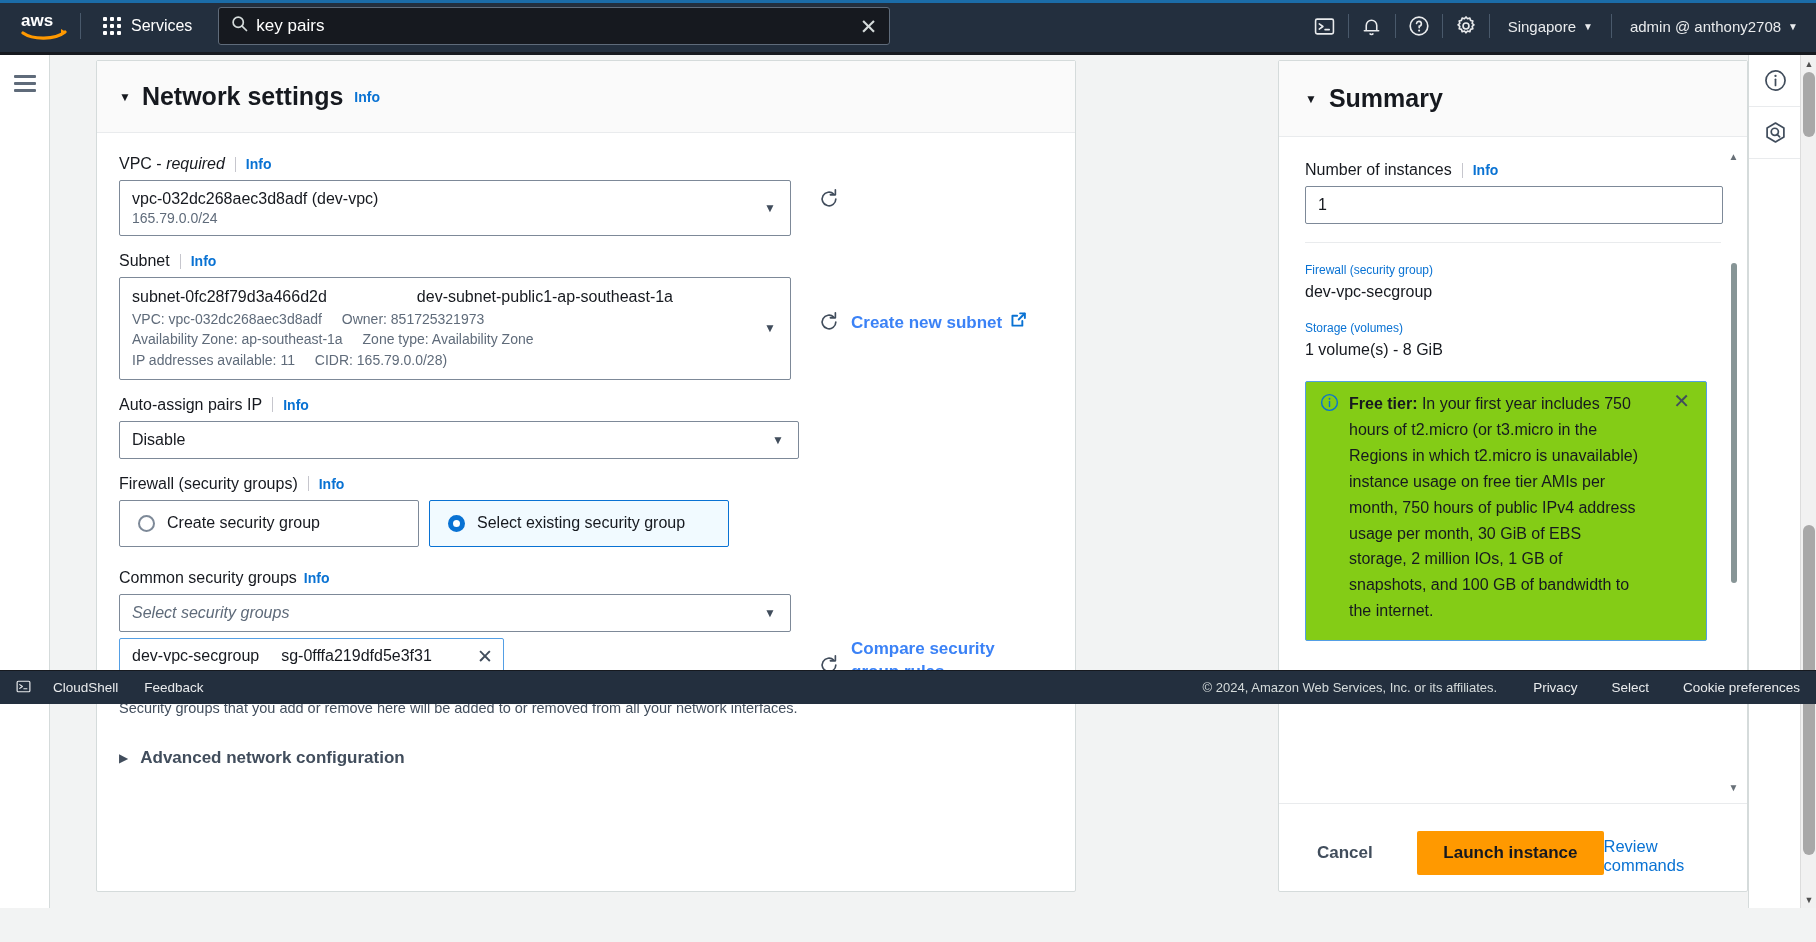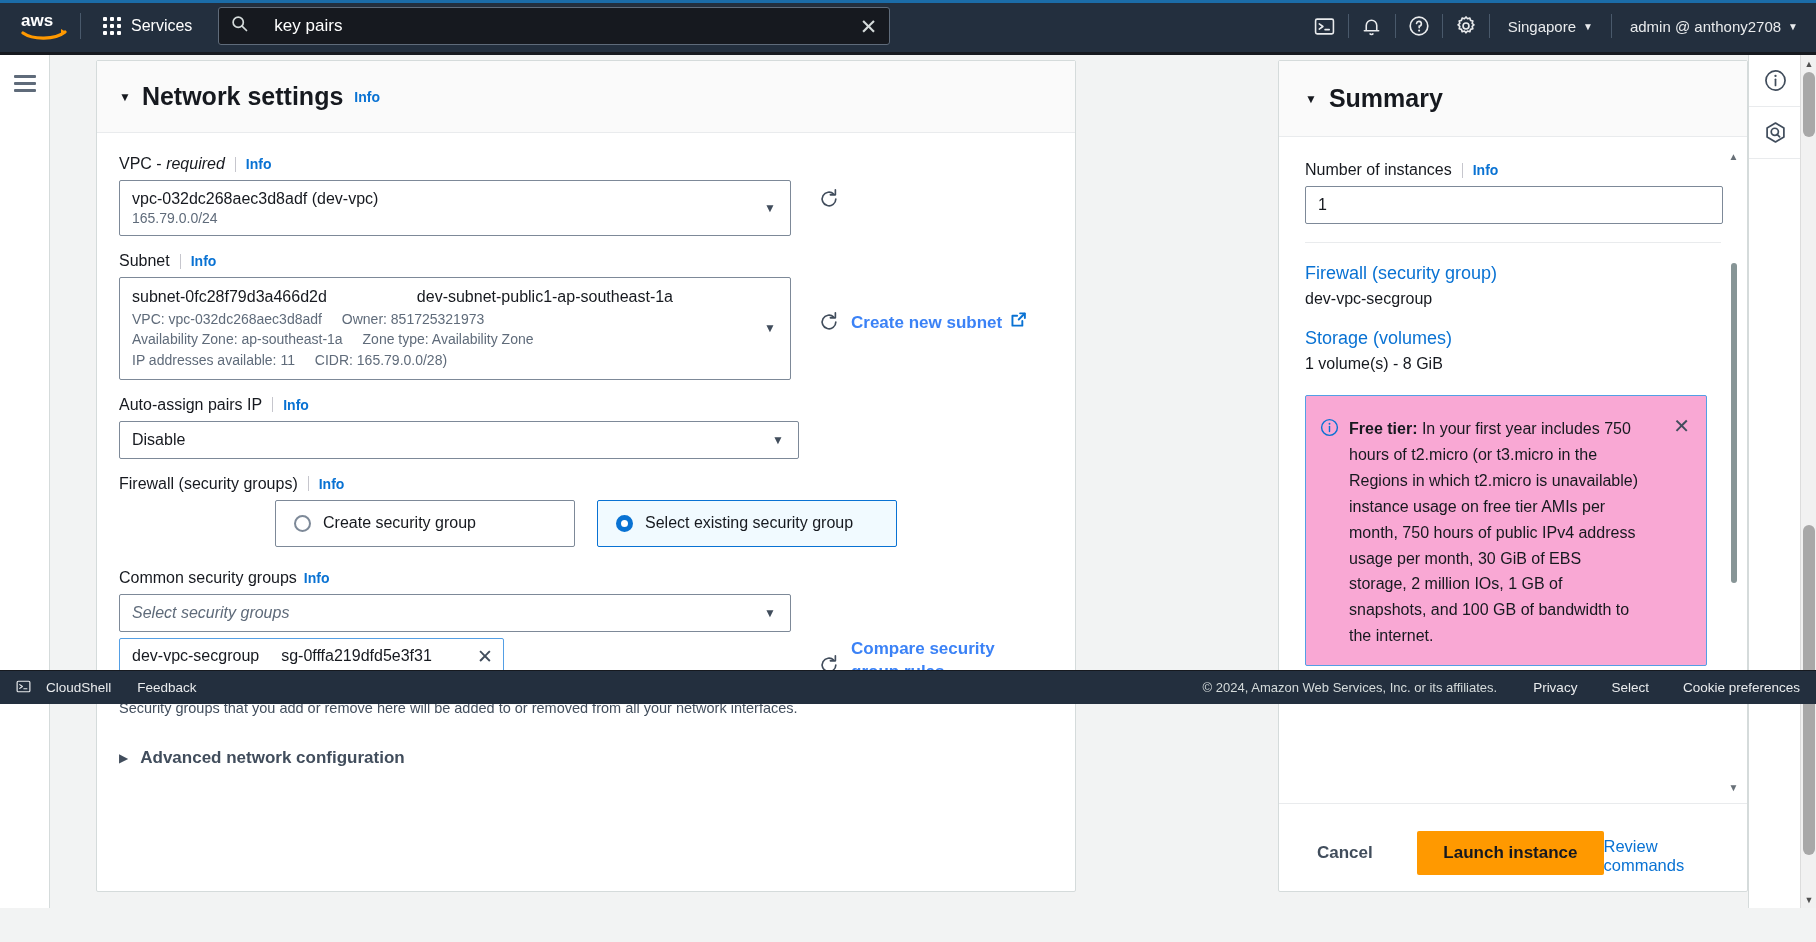--- a/index.html
+++ b/index.html
@@ -26,21 +26,21 @@
   .nav-divider { width:1px; height:26px; background:#49596b; }
   .services-btn {
     display:flex; align-items:center; gap:10px; padding:0 16px; height:40px;
     color:#fff; font-size:16px; cursor:pointer; margin-left:6px;
   }
   .grid-icon { display:grid; grid-template-columns:repeat(3,4px); gap:3px; }
   .grid-icon i { width:4px; height:4px; background:#fff; display:block; border-radius:1px;}
   .searchbar {
     flex:0 0 auto; width:672px; height:38px; margin-left:10px;
     background:#16191f; border:1px solid #5f6b7a; border-radius:3px;
-    display:flex; align-items:center; padding:0 12px; gap:26px;
+    display:flex; align-items:center; padding:0 12px; gap:8px;
   }
   .searchbar .q { color:#d5dbdb; font-size:17px; }
   .search-input {
     flex:1; background:transparent; border:none; outline:none;
     color:#ffffff; font-size:17px; font-family:inherit;
   }
   .search-clear { color:#d5dbdb; font-size:21px; cursor:pointer; line-height:1; }
   .nav-right { margin-left:auto; display:flex; align-items:center; height:100%; }
   .nav-icon-btn {
     width:46px; height:55px; display:flex; align-items:center; justify-content:center;
@@ -126,21 +126,21 @@
     color:#414d5c; cursor:pointer; margin-left:16px; flex:0 0 auto;
   }
   .ext-link {
     color:#3b82f6; font-size:17px; font-weight:700; cursor:pointer;
     display:flex; align-items:center; gap:8px; line-height:1.35;justify-content:space-between;
   }
   .ext-link.wrap { display:block; max-width:150px; }
 
   .helper { font-size:14.5px; color:#414d5c; line-height:1.5; max-width:880px; margin-bottom:12px;}
 
-  .radio-row { display:flex; gap:22px; margin-bottom:22px;justify-content:center; }
+  .radio-row { display:flex; gap:10px; margin-bottom:22px; }
   .radio-tile {
     width:300px; height:47px; border:1px solid #7d8998; border-radius:2px;
     display:flex; align-items:center; gap:12px; padding:0 18px; cursor:pointer;
     background:#fff; font-size:16px; color:#16191f;
   }
   .radio-tile.sel { border-color:#0972d3; background:#f1faff; }
   .radio-dot {
     width:17px; height:17px; border-radius:50%; border:2px solid #7d8998;
     flex:0 0 auto; background:#fff;
   }
@@ -173,27 +173,27 @@
   }
   .sum-title { font-size:25px; font-weight:700; color:#16191f; }
   .sum-body { padding:24px 26px 0 26px; position:relative; flex:1 1 auto; overflow:hidden;}
   .sum-sub-label { display:flex; align-items:center; gap:10px; margin-bottom:7px; }
   .sum-sub-label .lbl { font-size:16px; color:#16191f; }
   .num-input {
     width:418px; height:38px; border:1px solid #7d8998; border-radius:2px;
     font-size:16px; color:#16191f; padding:0 12px; font-family:inherit; outline:none;
   }
   .sum-divider { height:1px; background:#e9ebed; margin:18px 0 0 0; }
-  .sum-link { color:#0972d3; font-size:18px; cursor:pointer; }
+  .sum-link { color:#0972d3; font-size:12px; cursor:pointer; }
   .sum-val { font-size:16px; color:#16191f; margin-top:6px; }
   .sum-group { margin-top:20px; }
 
   .alert {
     margin-top:22px; width:402px; border:1px solid #539fe5; border-radius:2px;
-    background:#f9a8d4; padding:20px 16px 16px 14px; display:flex; gap:10px;
+    background:#84cc16; padding:9px 16px 16px 14px; display:flex; gap:10px;
   }
   .alert-icon { color:#0972d3; flex:0 0 auto; margin-top:2px;}
   .alert-text { font-size:16px; color:#16191f; line-height:1.62; width:290px; }
   .alert-text b { font-weight:700; }
   .alert-x { margin-left:auto; color:#414d5c; font-size:20px; cursor:pointer; line-height:1; }
 
   .inner-scroll {
     position:absolute; right:8px; top:14px; bottom:10px; width:11px;
   }
   .inner-scroll .up, .inner-scroll .dn { color:#687078; font-size:10px; text-align:center; }
@@ -235,21 +235,21 @@
     position:absolute; left:2px; width:12px; top:470px; height:330px;
     background:#a8a8a8; border-radius:6px; cursor:pointer;
   }
 
   
   .bottombar {
     position:absolute; left:0; bottom:0; width:1816px; height:34px;
     background:#232f3e; display:flex; align-items:center; padding:0 16px;
     border-top:1px solid #16191f;
   }
-  .bb-item { color:#e9ebed; font-size:13.5px; cursor:pointer; display:flex; align-items:center; gap:15px; }
+  .bb-item { color:#e9ebed; font-size:13.5px; cursor:pointer; display:flex; align-items:center; gap:22px; }
   .bb-item + .bb-item { margin-left:26px; }
   .bb-right { margin-left:auto; display:flex; align-items:center; }
   .bb-copy { color:#d5dbdb; font-size:13px; margin-right:36px; }
   .bb-right .bb-item + .bb-item { margin-left:34px; }
 </style>
 </head>
 <body>
 
 <div class="app">
 

